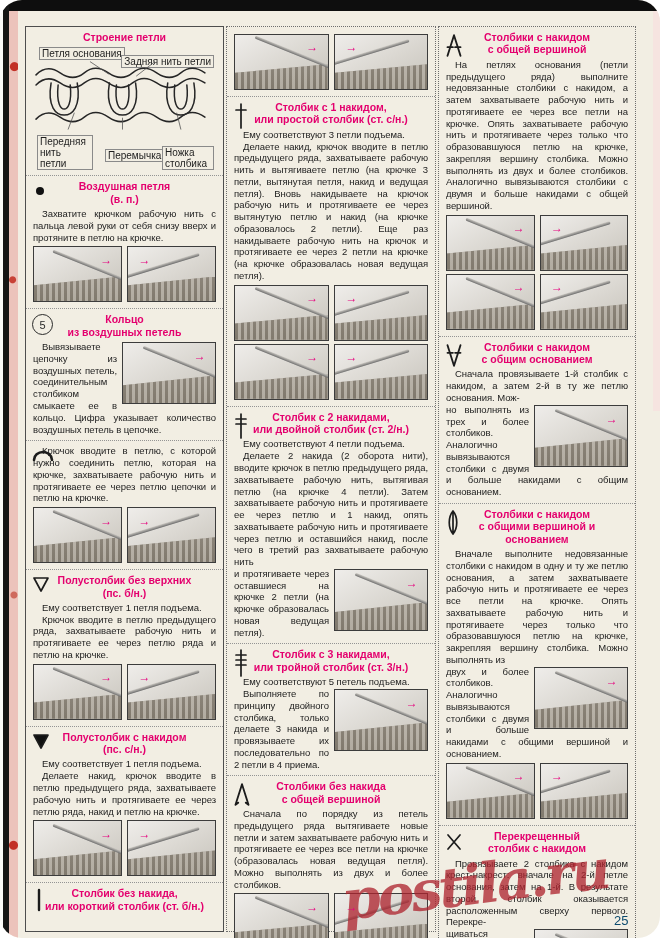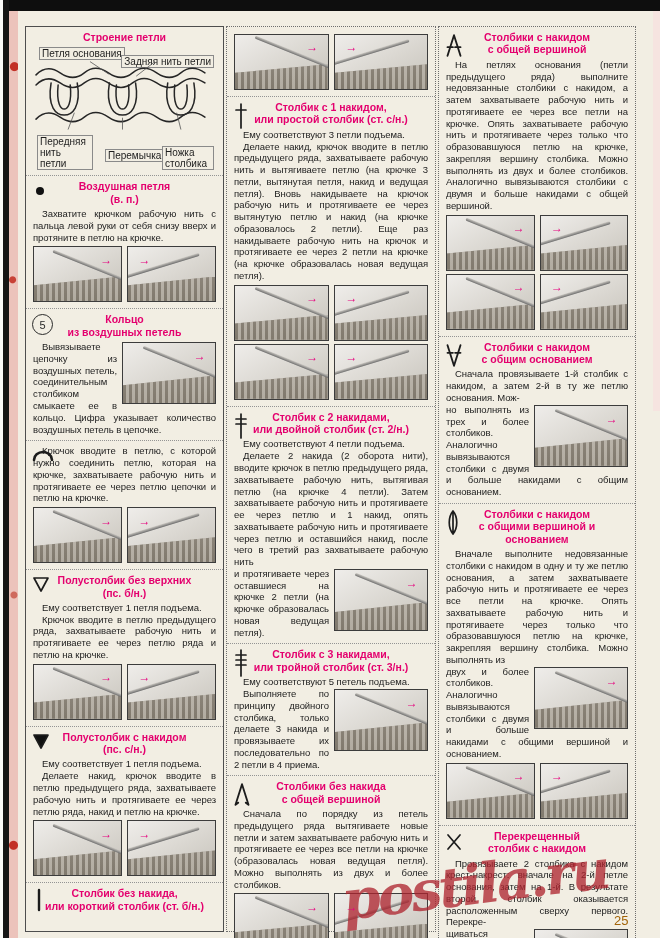--- a/index.html
+++ b/index.html
@@ -1,17 +1,17 @@
 <!DOCTYPE html>
 <html><head>
 <meta charset="utf-8">
 <style>
   html,body{margin:0;padding:0;background:#fff;}
   .screen{position:relative;width:660px;height:938px;overflow:hidden;
-    font-family:"Liberation Sans",sans-serif;background:#f2eee3;}
+    font-family:"Liberation Sans",sans-serif;background:#f2eee3;border-radius:22px;}
   
   .edge-top{position:absolute;left:0;top:0;width:660px;height:11px;background:#0e0e0e;}
   .edge-white{position:absolute;left:0;top:0;width:3px;height:938px;background:#fbfbf9;}
   .edge-black{position:absolute;left:3px;top:0;width:6px;height:938px;background:#161616;}
   .edge-pink{position:absolute;left:9px;top:11px;width:9px;height:927px;background:#ecc3bb;
     background-image:radial-gradient(circle at 60% 6%,#c23026 0 4px,rgba(0,0,0,0) 5px),
       radial-gradient(circle at 40% 29%,#c84136 0 3px,rgba(0,0,0,0) 4px),
       radial-gradient(circle at 55% 63%,#cf6a5d 0 3px,rgba(0,0,0,0) 4px),
       radial-gradient(circle at 50% 90%,#c23026 0 4px,rgba(0,0,0,0) 5px);}
   .edge-right{position:absolute;right:0;top:11px;width:7px;height:400px;background:#f6e4e0;}
@@ -42,21 +42,21 @@
   .ph.alt::after{left:-12%;transform:rotate(-17deg);}
   .arw{position:absolute;z-index:2;color:#e6007e;font-weight:bold;font-size:12px;top:10%;right:10%;}
   .ph.alt .arw{right:auto;left:12%;}
   .ph2{display:flex;gap:5px;margin:3px 0 1px;}
   .ph2 .ph{flex:1;}
   .phf{float:right;width:92px;height:60px;margin:1px 0 2px 5px;}
   
   .diagram{position:relative;height:124px;}
   .dlabel{position:absolute;font-size:10px;line-height:1.1;color:#1d1d1d;border:1px solid #8a8a8a;
     background:#f2eee3;padding:0 2px;}
-  .pageno{position:absolute;left:614px;top:913px;font-size:13px;color:#a16207;}
+  .pageno{position:absolute;left:614px;top:913px;font-size:13px;color:#0c4a6e;}
   .wmark{position:absolute;left:341px;top:848px;width:330px;transform:rotate(-7deg);
     font-family:"DejaVu Serif",serif;font-style:italic;font-weight:bold;font-size:55px;
     letter-spacing:-3px;color:rgba(173,36,46,0.76);white-space:nowrap;}
 </style>
 </head>
 <body>
 
 <div class="screen">
   <div class="edge-top"></div>
   <div class="edge-pink"></div>

